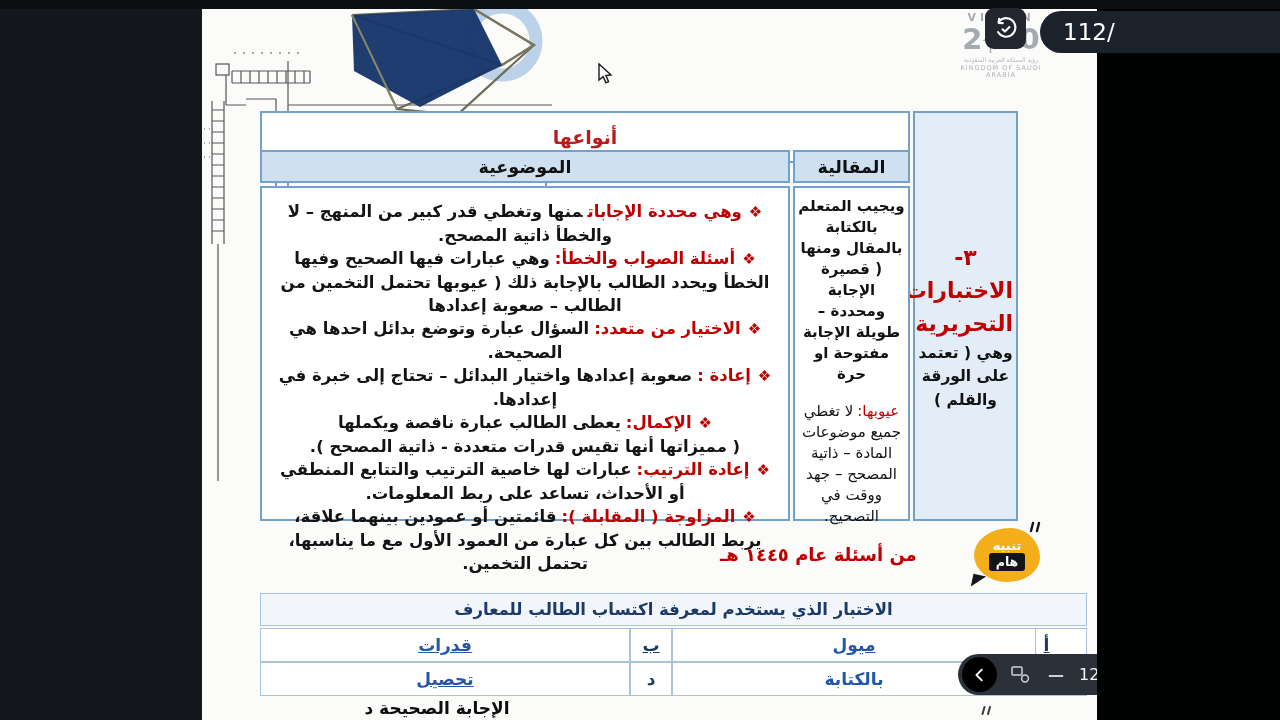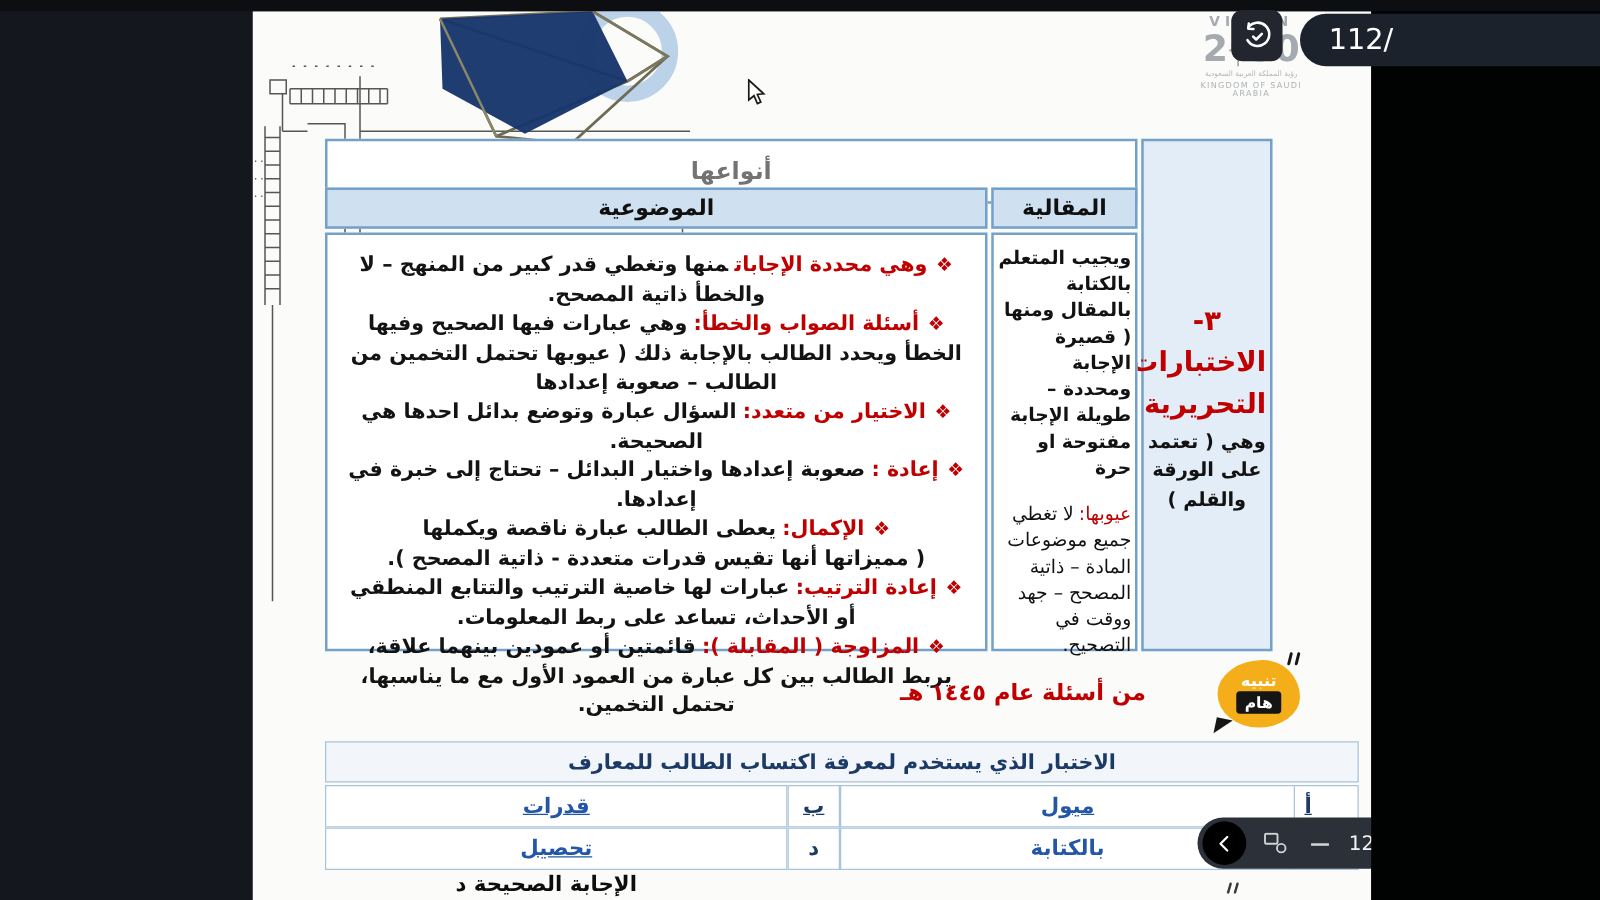--- a/index.html
+++ b/index.html
@@ -19,31 +19,31 @@
   .cursor{position:absolute;left:396px;top:54px;}
   
   .vision{position:absolute;left:745px;top:3px;width:108px;text-align:center;color:#a4aab0;line-height:1;}
   .vision .v1{font-size:11px;letter-spacing:4px;font-weight:700;}
   .vision .v2{font-size:29px;font-weight:700;margin-top:2px;display:flex;align-items:flex-end;justify-content:center;gap:1px;}
   .vision .v3{font-size:6px;margin-top:3px;color:#b4b9bd;}
   .vision .v4{font-size:6.5px;letter-spacing:1px;margin-top:2px;color:#aeb3b8;}
   
   .cell{position:absolute;border:2px solid #74a1c9;background:#fff;}
   .t1-title{left:58px;top:102px;width:650px;height:52px;display:flex;align-items:center;justify-content:center;
-            color:#737373;font-size:19px;font-weight:700;}
+            color:#b91c1c;font-size:19px;font-weight:700;}
   .t1-head{background:#cfe1f0;display:flex;align-items:center;justify-content:center;
            color:#101010;font-size:17.5px;font-weight:700;}
   .t1-h-obj{left:58px;top:141px;width:530px;height:33px;}
   .t1-h-ess{left:591px;top:141px;width:117px;height:33px;}
   .t1-side{left:711px;top:102px;width:105px;height:410px;background:#e3edf7;
            padding:128px 3px 0 3px;text-align:center;direction:rtl;}
   .side-title{color:#c00000;font-size:22px;font-weight:700;line-height:1.5;}
   .side-note{color:#121212;font-size:15.5px;font-weight:700;line-height:1.5;margin-top:2px;}
   .t1-b-obj{left:58px;top:177px;width:530px;height:335px;padding:12px 10px 0 10px;direction:rtl;}
-  .t1-b-ess{left:591px;top:177px;width:117px;height:335px;padding:8px 3px 0 3px;direction:rtl;text-align:right;}
+  .t1-b-ess{left:591px;top:177px;width:117px;height:335px;padding:8px 3px 0 3px;direction:rtl;text-align:center;}
   .obj-item{color:#131313;font-size:16.5px;font-weight:700;line-height:23px;text-align:center;}
   .obj-item .blt{color:#c00000;margin-left:7px;font-size:15px;}
   .obj-item .lead{color:#c00000;margin-left:5px;}
   .ess-intro{color:#121212;font-size:15px;font-weight:700;line-height:21px;}
   .ess-cons{color:#121212;font-size:15px;font-weight:400;line-height:21px;margin-top:16px;}
   .ess-cons .lead{color:#c00000;margin-left:4px;}
   
   .notice-text{position:absolute;left:518px;top:535px;width:252px;direction:rtl;text-align:left;
                color:#c00000;font-size:18px;font-weight:700;}
   .badge{position:absolute;left:770px;top:515px;width:70px;height:64px;}

